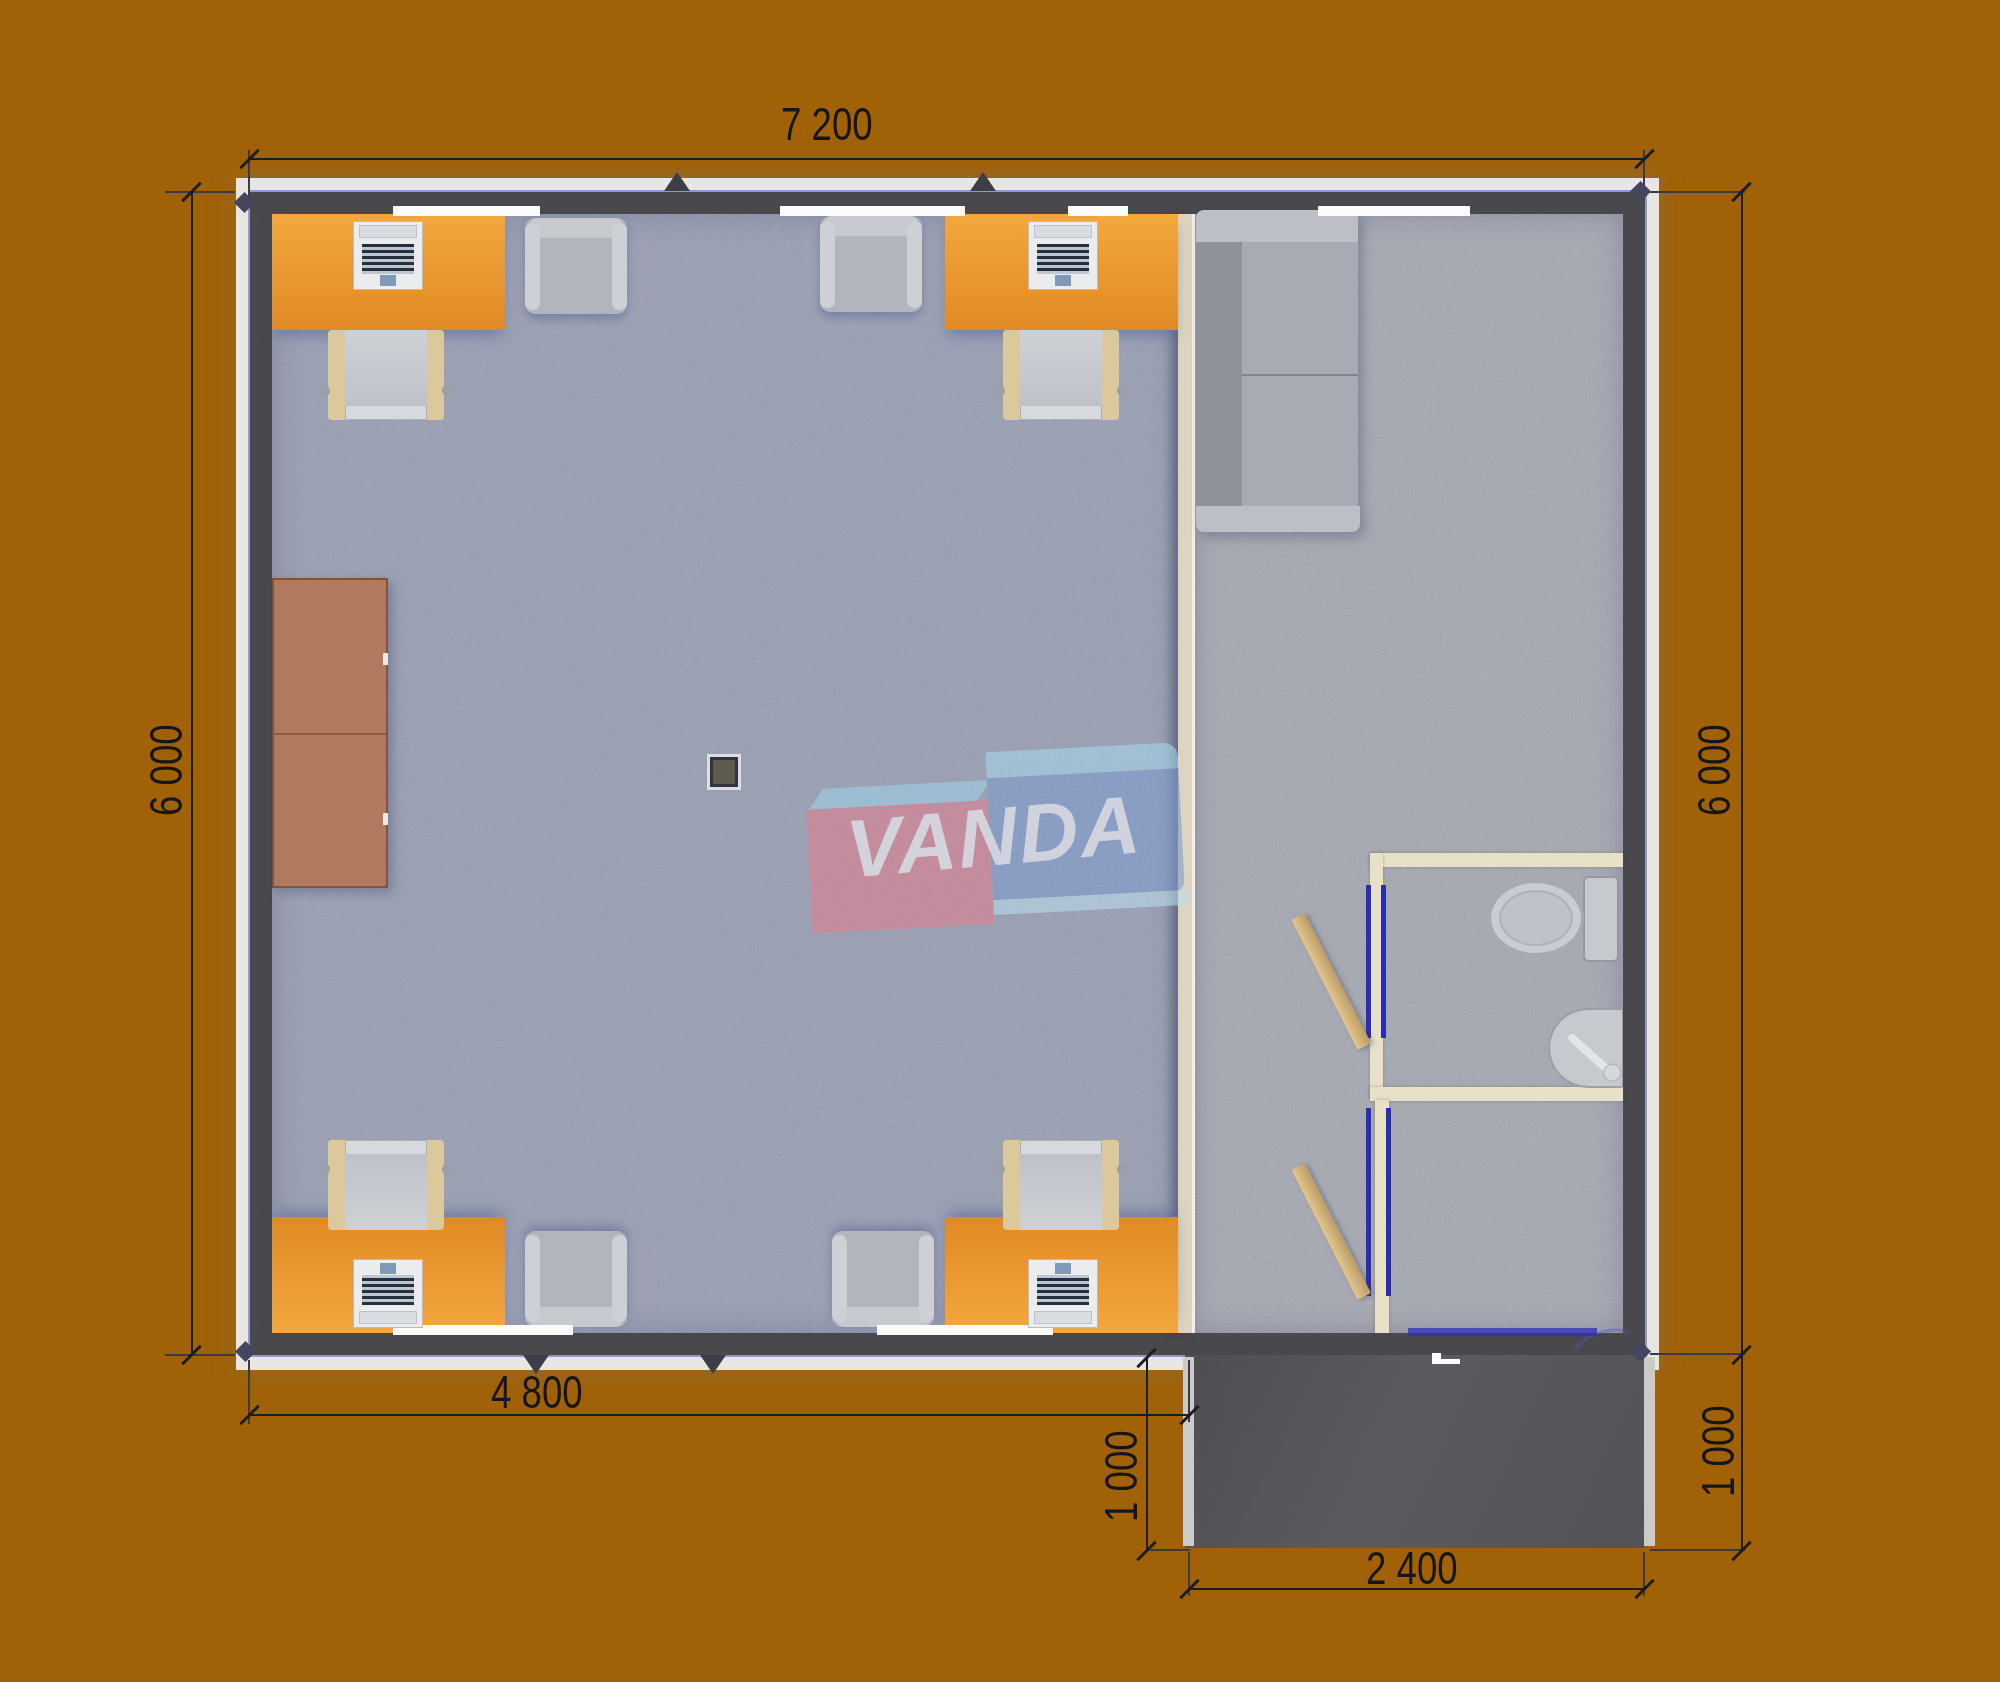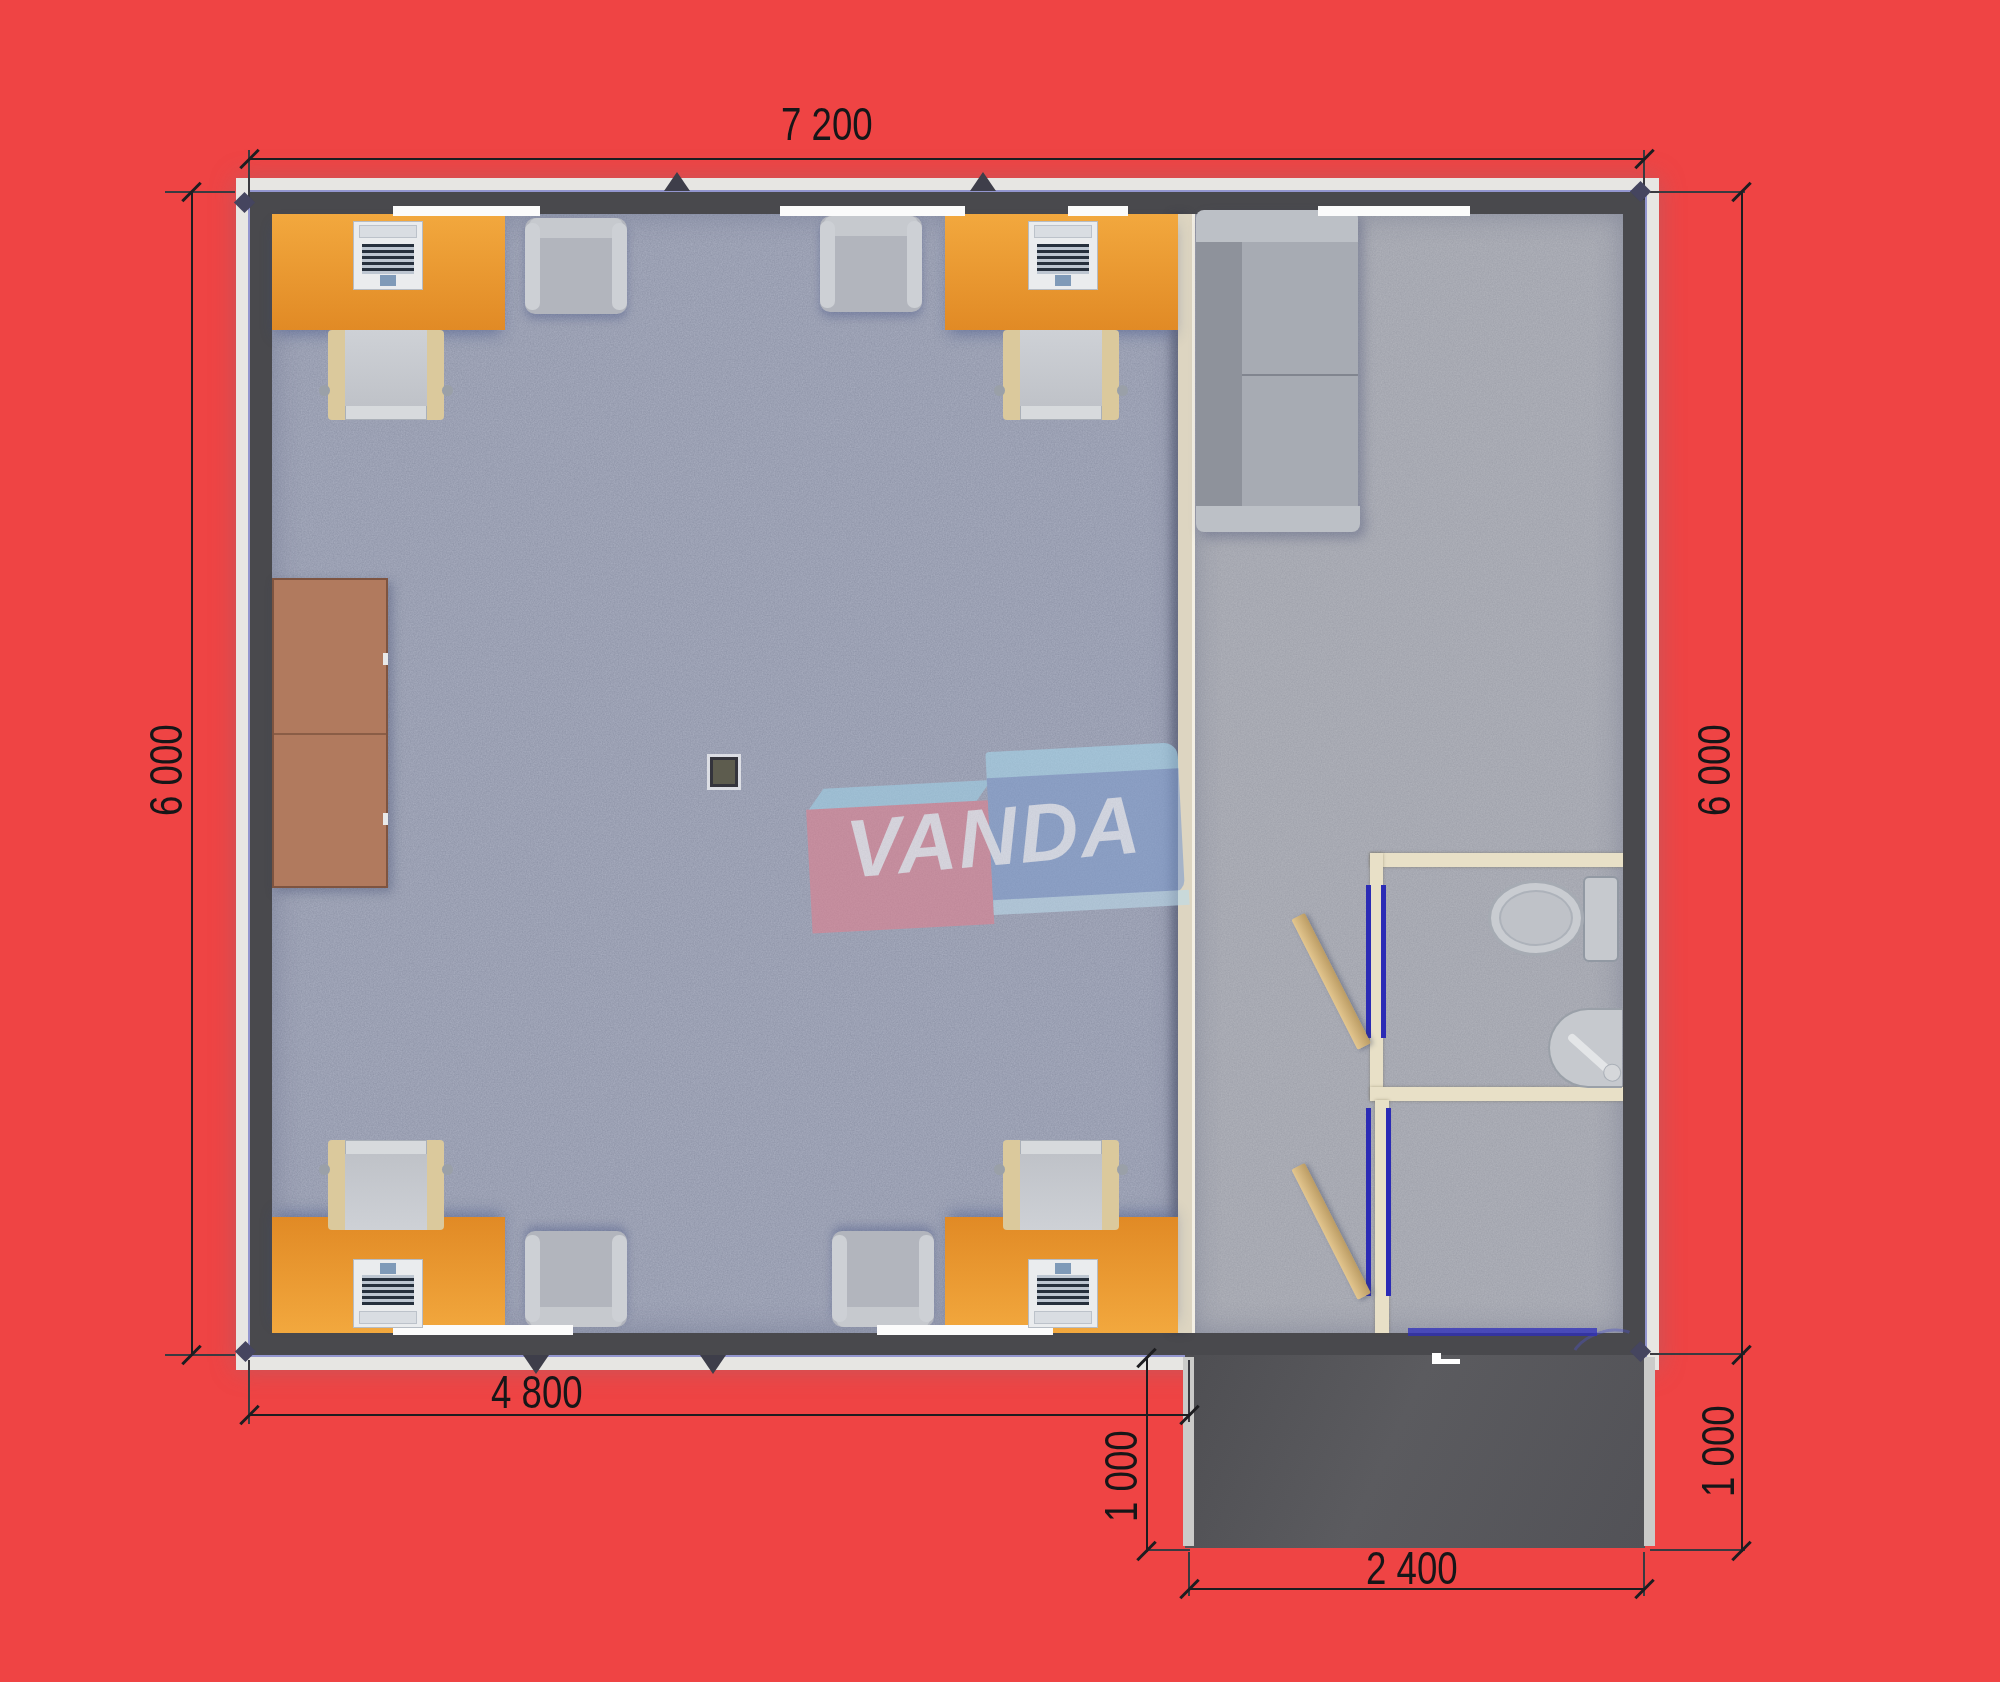--- a/index.html
+++ b/index.html
@@ -1,16 +1,16 @@
 <!DOCTYPE html>
 <html><head>
 <meta charset="utf-8">
 <style>
   html,body{margin:0;padding:0;background:#f1f0ee;font-family:"Liberation Sans",sans-serif;}
-  #stage{position:relative;width:2000px;height:1682px;background:#ef4444;overflow:hidden;}
+  #stage{position:relative;width:2000px;height:1682px;background:#a16207;overflow:hidden;}
   
   .eave{position:absolute;left:236px;top:178px;width:1423px;height:1192px;background:#e7e6e3;box-shadow:0 0 24px rgba(120,120,135,.35);z-index:1;}
   .walls{position:absolute;left:250px;top:192px;width:1395px;height:1163px;background:#49494d;box-shadow:0 0 0 2px rgba(78,84,192,.55);z-index:2;}
   .floor{position:absolute;top:214px;height:1119px;z-index:3;box-shadow:inset 0 0 28px rgba(45,55,95,.30);}
   .floor.office{left:272px;width:906px;background:#a8adbf;}
   .floor.lounge{left:1192px;width:431px;background:#b1b3bb;}
   .noise{position:absolute;top:214px;height:1119px;z-index:4;pointer-events:none;}
   .partition{position:absolute;left:1178px;top:214px;width:14px;height:1119px;background:#ddd5c1;border-right:3px solid #f3efe4;box-shadow:-7px 0 9px rgba(40,45,70,.38);z-index:5;}
   .window{position:absolute;height:10px;background:#fbfbfb;z-index:6;}
   .dooropen{position:absolute;left:1408px;top:1328px;width:189px;height:8px;background:#2e2ebc;opacity:.75;z-index:6;}

